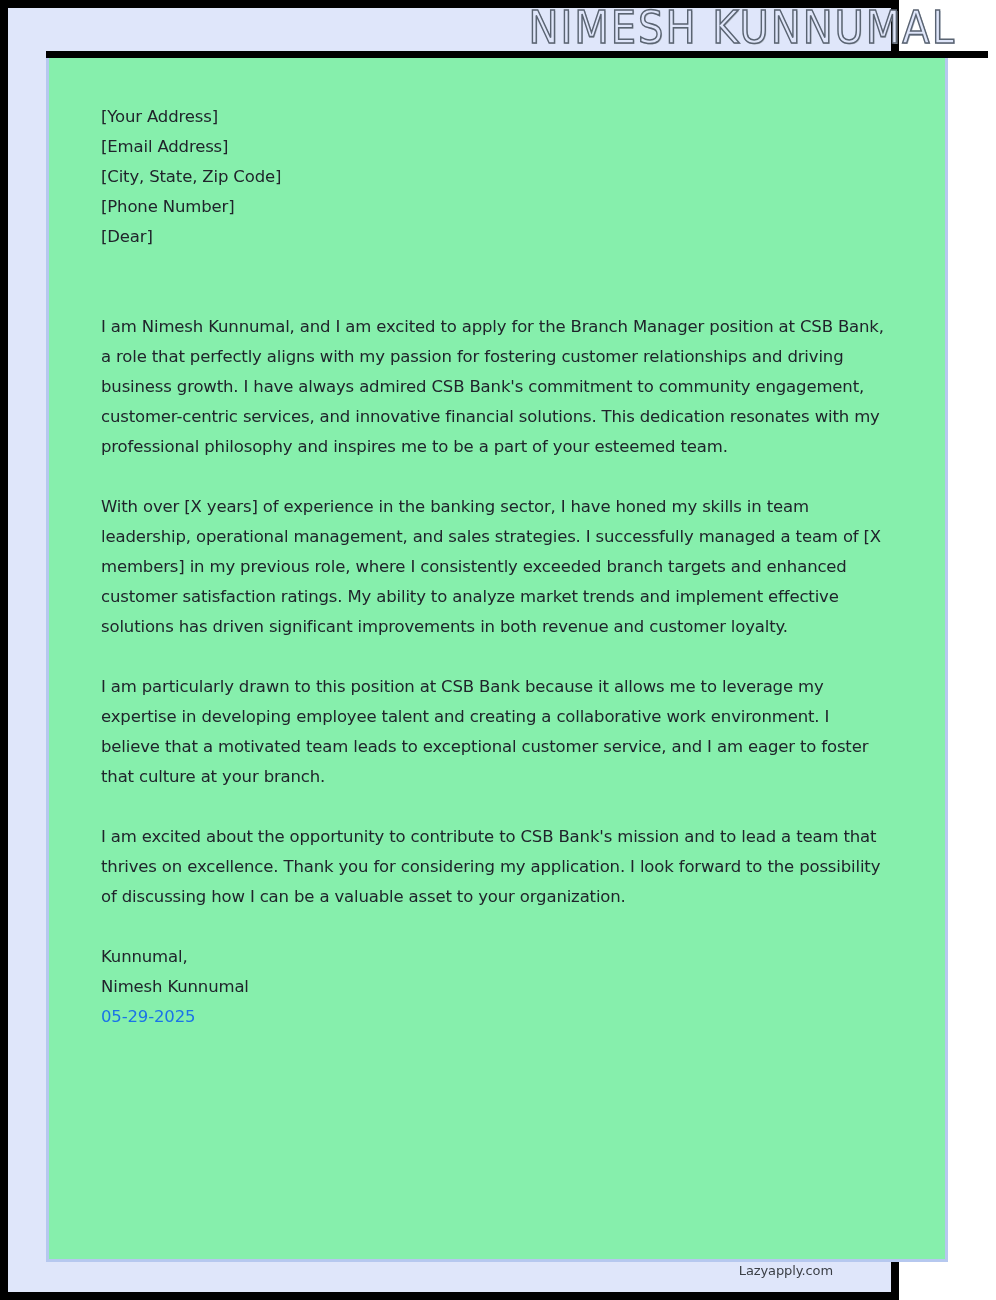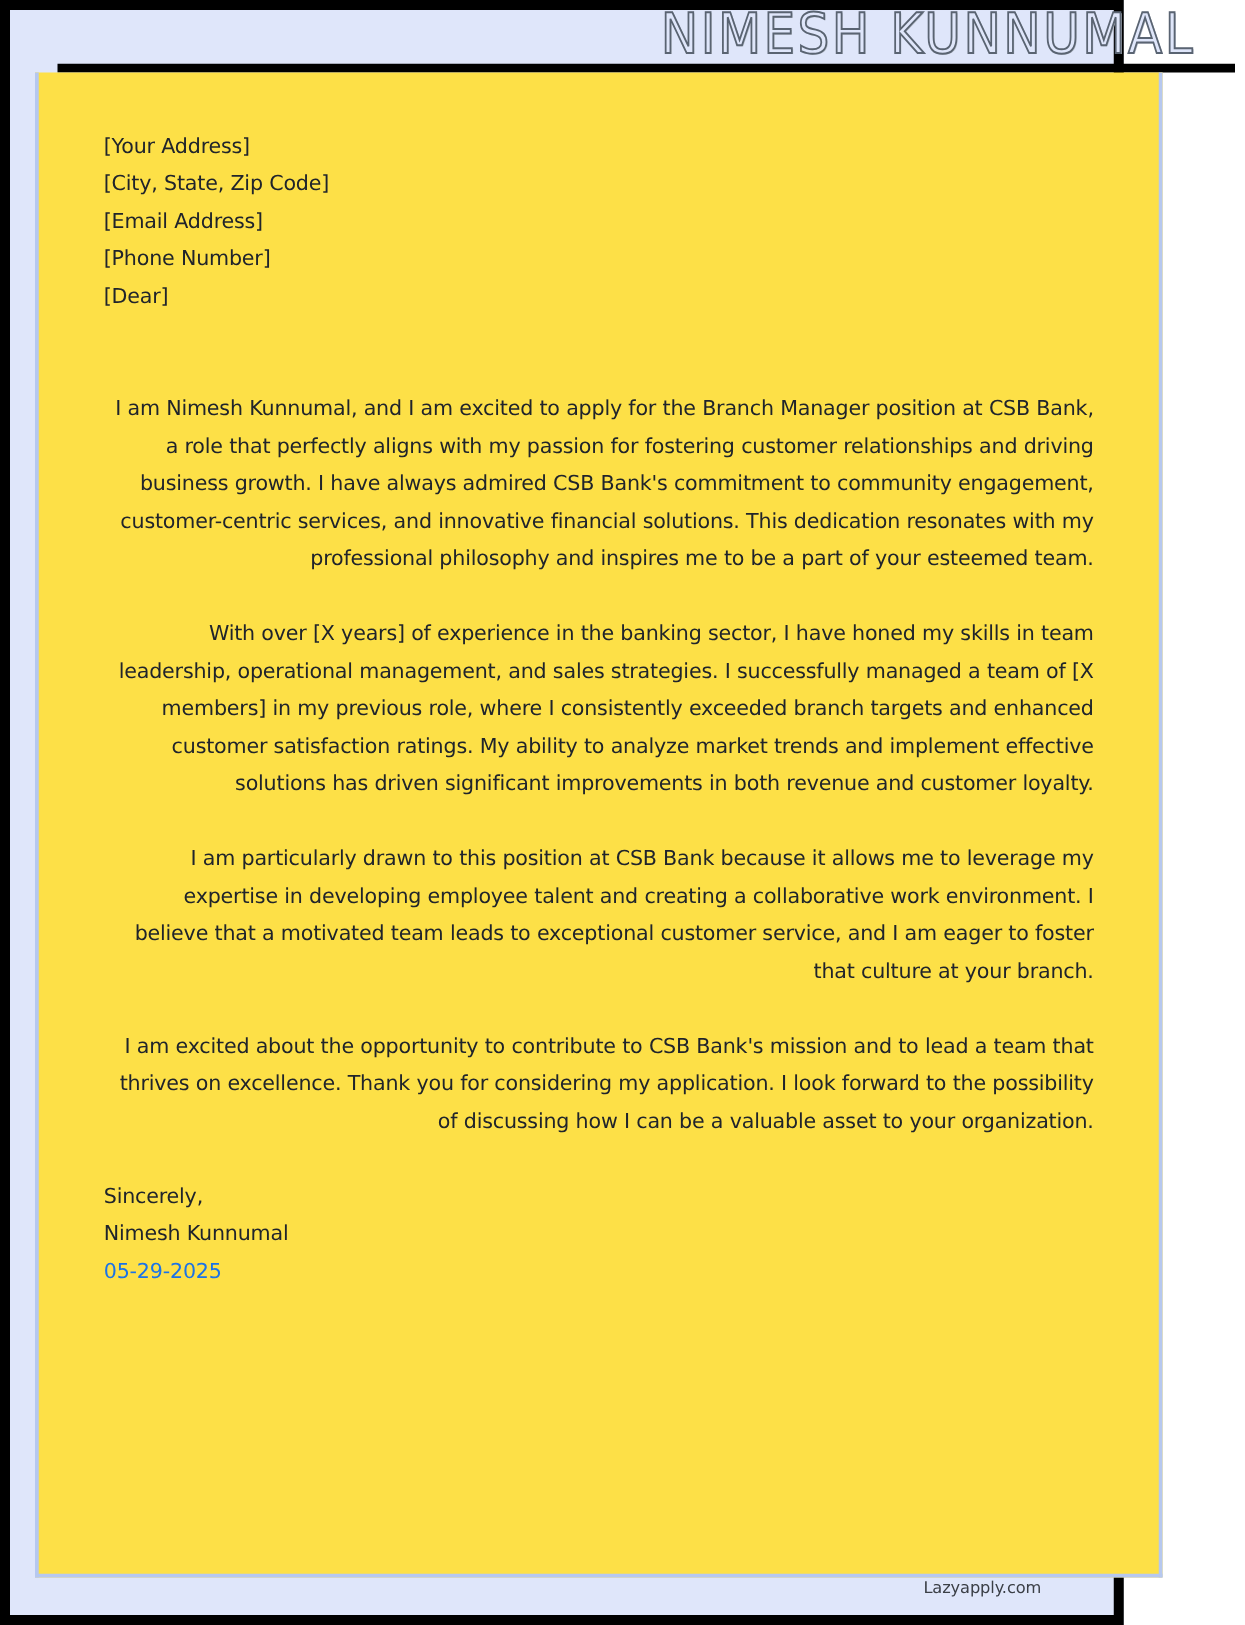--- a/index.html
+++ b/index.html
@@ -60,25 +60,25 @@
     left: 38px;
     top: 43px;
     width: 942px;
     height: 7px;
     background: #000000;
   }
 
   
   .letter-card {
     position: absolute;
-    left: 20px;
+    left: 38px;
     top: 50px;
     width: 902px;
     height: 1204px;
-    background: #fde047;
+    background: #86efac;
     border-left: 3px solid #b6c8ef;
     border-right: 3px solid #b6c8ef;
     border-bottom: 3px solid #b6c8ef;
     box-sizing: border-box;
     padding: 44px 52px 12px 52px;
     overflow: hidden;
   }
 
   .letter-body {
     font-family: "DejaVu Sans", sans-serif;
@@ -97,21 +97,21 @@
     height: 30px;
   }
 
   .salutation {
     display: block;
   }
 
   .para {
     display: block;
     margin: 0;
-    text-align: right;
+    text-align: left;
   }
 
   .sign-line {
     display: block;
     white-space: nowrap;
   }
 
   .date-line {
     display: block;
     white-space: nowrap;
@@ -138,22 +138,22 @@
     <div class="doc-title">NIMESH KUNNUMAL</div>
   </div>
 
   <div class="header-rule"></div>
 
   <div class="letter-card">
     <div class="letter-body">
 
       <div>
         <span class="addr-line">[Your Address]</span>
+        <span class="addr-line">[Email Address]</span>
         <span class="addr-line">[City, State, Zip Code]</span>
-        <span class="addr-line">[Email Address]</span>
         <span class="addr-line">[Phone Number]</span>
         <span class="addr-line">[Dear]</span>
       </div>
 
       <div class="block-gap"></div>
 
 
       <div class="block-gap"></div>
 
       <p class="para">I am Nimesh Kunnumal, and I am excited to apply for the Branch Manager position at CSB Bank, a role that perfectly aligns with my passion for fostering customer relationships and driving business growth. I have always admired CSB Bank's commitment to community engagement, customer-centric services, and innovative financial solutions. This dedication resonates with my professional philosophy and inspires me to be a part of your esteemed team.</p>
@@ -166,21 +166,21 @@
 
       <p class="para">I am particularly drawn to this position at CSB Bank because it allows me to leverage my expertise in developing employee talent and creating a collaborative work environment. I believe that a motivated team leads to exceptional customer service, and I am eager to foster that culture at your branch.</p>
 
       <div class="block-gap"></div>
 
       <p class="para">I am excited about the opportunity to contribute to CSB Bank's mission and to lead a team that thrives on excellence. Thank you for considering my application. I look forward to the possibility of discussing how I can be a valuable asset to your organization.</p>
 
       <div class="block-gap"></div>
 
       <div>
-        <span class="sign-line">Sincerely,</span>
+        <span class="sign-line">Kunnumal,</span>
         <span class="sign-line">Nimesh Kunnumal</span>
         <span class="date-line">05-29-2025</span>
       </div>
 
     </div>
   </div>
 
   <div class="footer">Lazyapply.com</div>
 
 </div>

